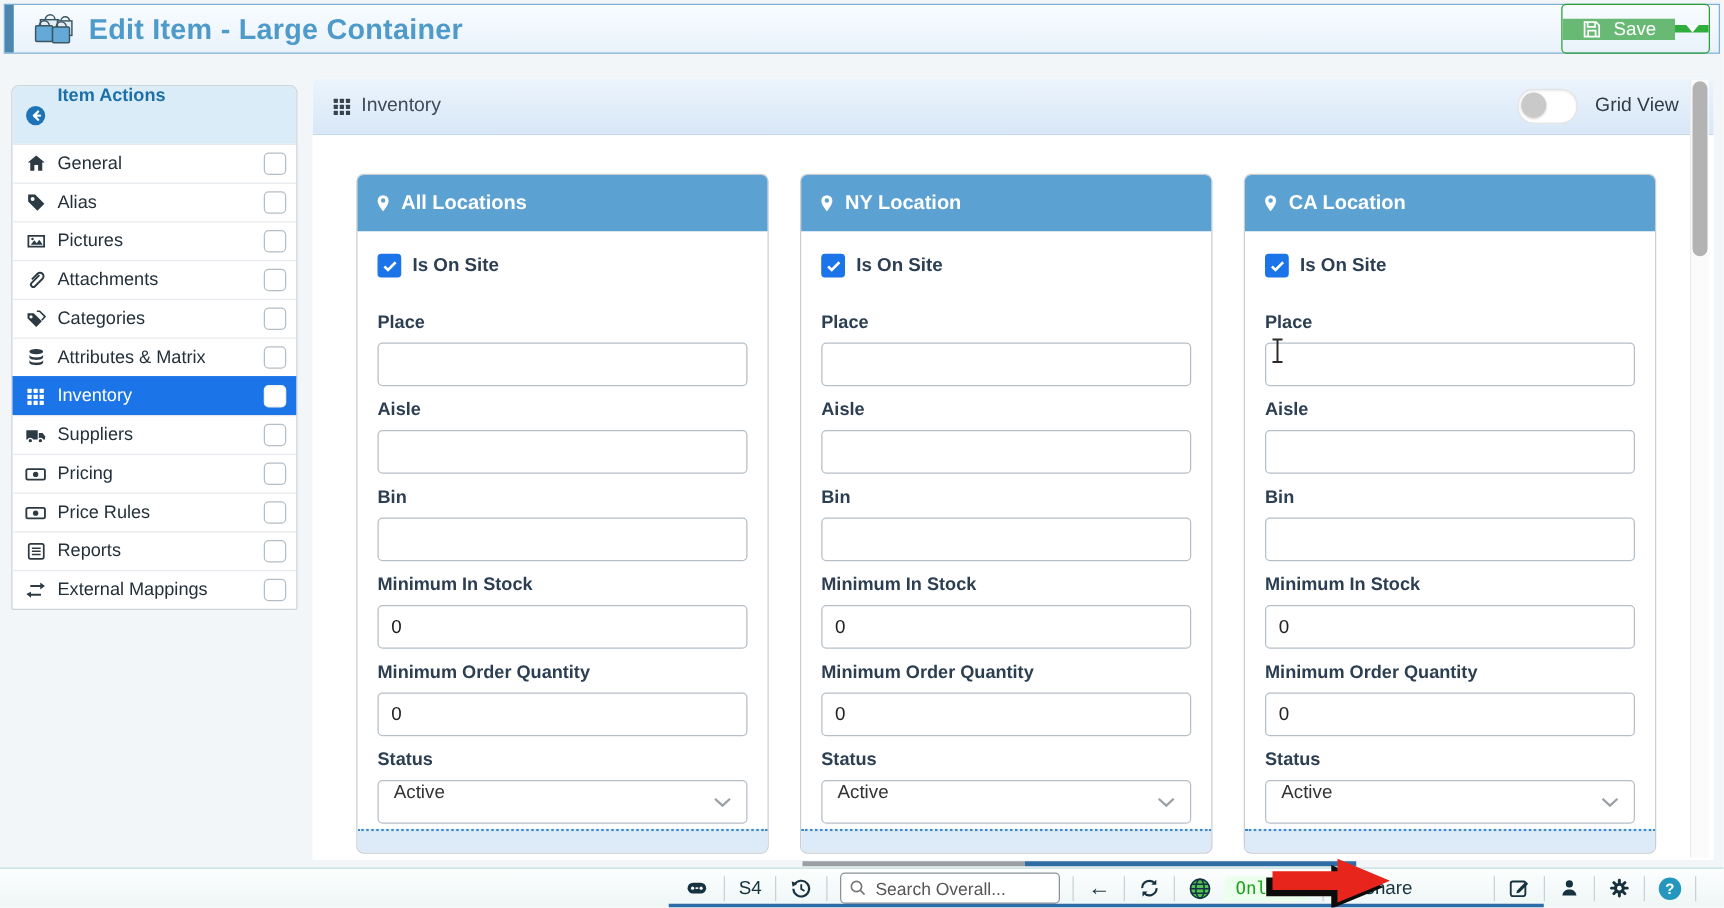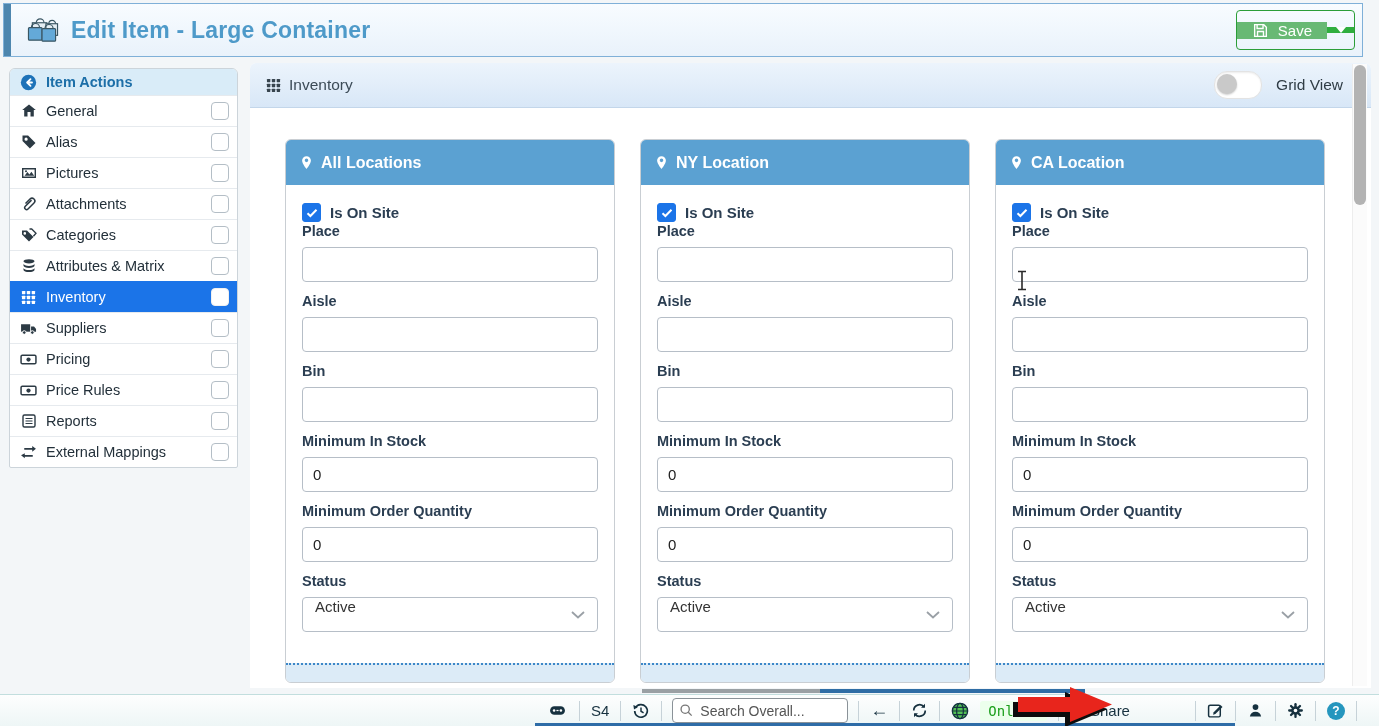--- a/index.html
+++ b/index.html
@@ -7,21 +7,21 @@
     width:1379px;height:726px;position:relative;overflow:hidden;
     background:#f3f6f8;
     font-family:"Liberation Sans", sans-serif;
     -webkit-font-smoothing:antialiased;
   }
   .icn{display:inline-flex;align-items:center;justify-content:center;}
   .icn svg{display:block;}
 
   
   .titlebar{
-    position:absolute;left:3px;top:3px;right:16px;height:54px;
+    position:absolute;left:3px;top:3px;right:3px;height:40px;
     background:linear-gradient(#f8fcff,#e9f2fb);
     border:1px solid #7fb0d8;
     display:flex;align-items:center;box-sizing:border-box;
   }
   .titlebar .accent{width:7px;align-self:stretch;background:#4d86ae;}
   .title-icon{margin-left:14px;}
   .page-title{
     margin-left:10px;font-size:23px;font-weight:bold;color:#4e9ac9;letter-spacing:.2px;
   }
   .save-group{
@@ -37,22 +37,22 @@
   }
   .caret-down{width:0;height:0;border-left:5px solid transparent;border-right:5px solid transparent;border-top:6px solid #fff;}
 
   
   .sidebar{
     position:absolute;left:9px;top:68px;width:229px;
     background:#fff;border:1px solid #ccd4da;border-radius:6px 6px 2px 2px;
     box-sizing:border-box;
   }
   .side-head{
-    height:26px;background:#d9ecf8;border-radius:5px 5px 0 0;
-    display:flex;align-items:center;padding:0 10px;gap:9px;
+    height:46px;background:#d9ecf8;border-radius:5px 5px 0 0;
+    display:flex;padding:0 10px;gap:9px;
     font-size:14.5px;font-weight:bold;color:#1d6fa8;
   }
   .side-item{
     height:30px;display:flex;align-items:center;padding:0 0 0 10px;gap:9px;
     border-top:1px solid #e6eaee;font-size:14.5px;color:#23303a;cursor:pointer;
   }
   .side-item .icn{width:17px;color:#2c3a44;}
   .side-label{flex:0 1 auto;}
   .side-check{
     margin-left:auto;margin-right:8px;width:18px;height:18px;background:#fff;
@@ -96,21 +96,21 @@
     color:#fff;font-weight:bold;font-size:16px;
   }
   .card-body{padding:0 16px;display:flex;flex-direction:column;}
   .onsite-row{margin-top:18px;display:flex;align-items:center;gap:9px;}
   .onsite-box{
     width:19px;height:19px;border-radius:3px;background:#1b74e8;border:1px solid #1b74e8;
     display:flex;align-items:center;justify-content:center;box-sizing:border-box;cursor:pointer;flex:none;
   }
   .onsite-label{font-weight:bold;font-size:15px;color:#2b3e52;}
   .field-label{font-weight:bold;font-size:14.5px;color:#2b3e52;margin:11px 0 7px;line-height:17px;}
-  .onsite-row + .field-label{margin-top:1px;}
+  .onsite-row + .field-label{margin-top:28px;}
   .tinput{
     height:35px;border:1px solid #b6bec7;border-radius:4px;background:#fff;
     font-family:"Liberation Sans",sans-serif;font-size:15px;color:#222;
     padding:0 10px;width:100%;box-sizing:border-box;outline:none;
   }
   .tselect{
     height:35px;border:1px solid #b6bec7;border-radius:4px;background:#fff;
     display:flex;padding:0 12px;font-size:15px;color:#333;
     cursor:pointer;box-sizing:border-box;
   }

